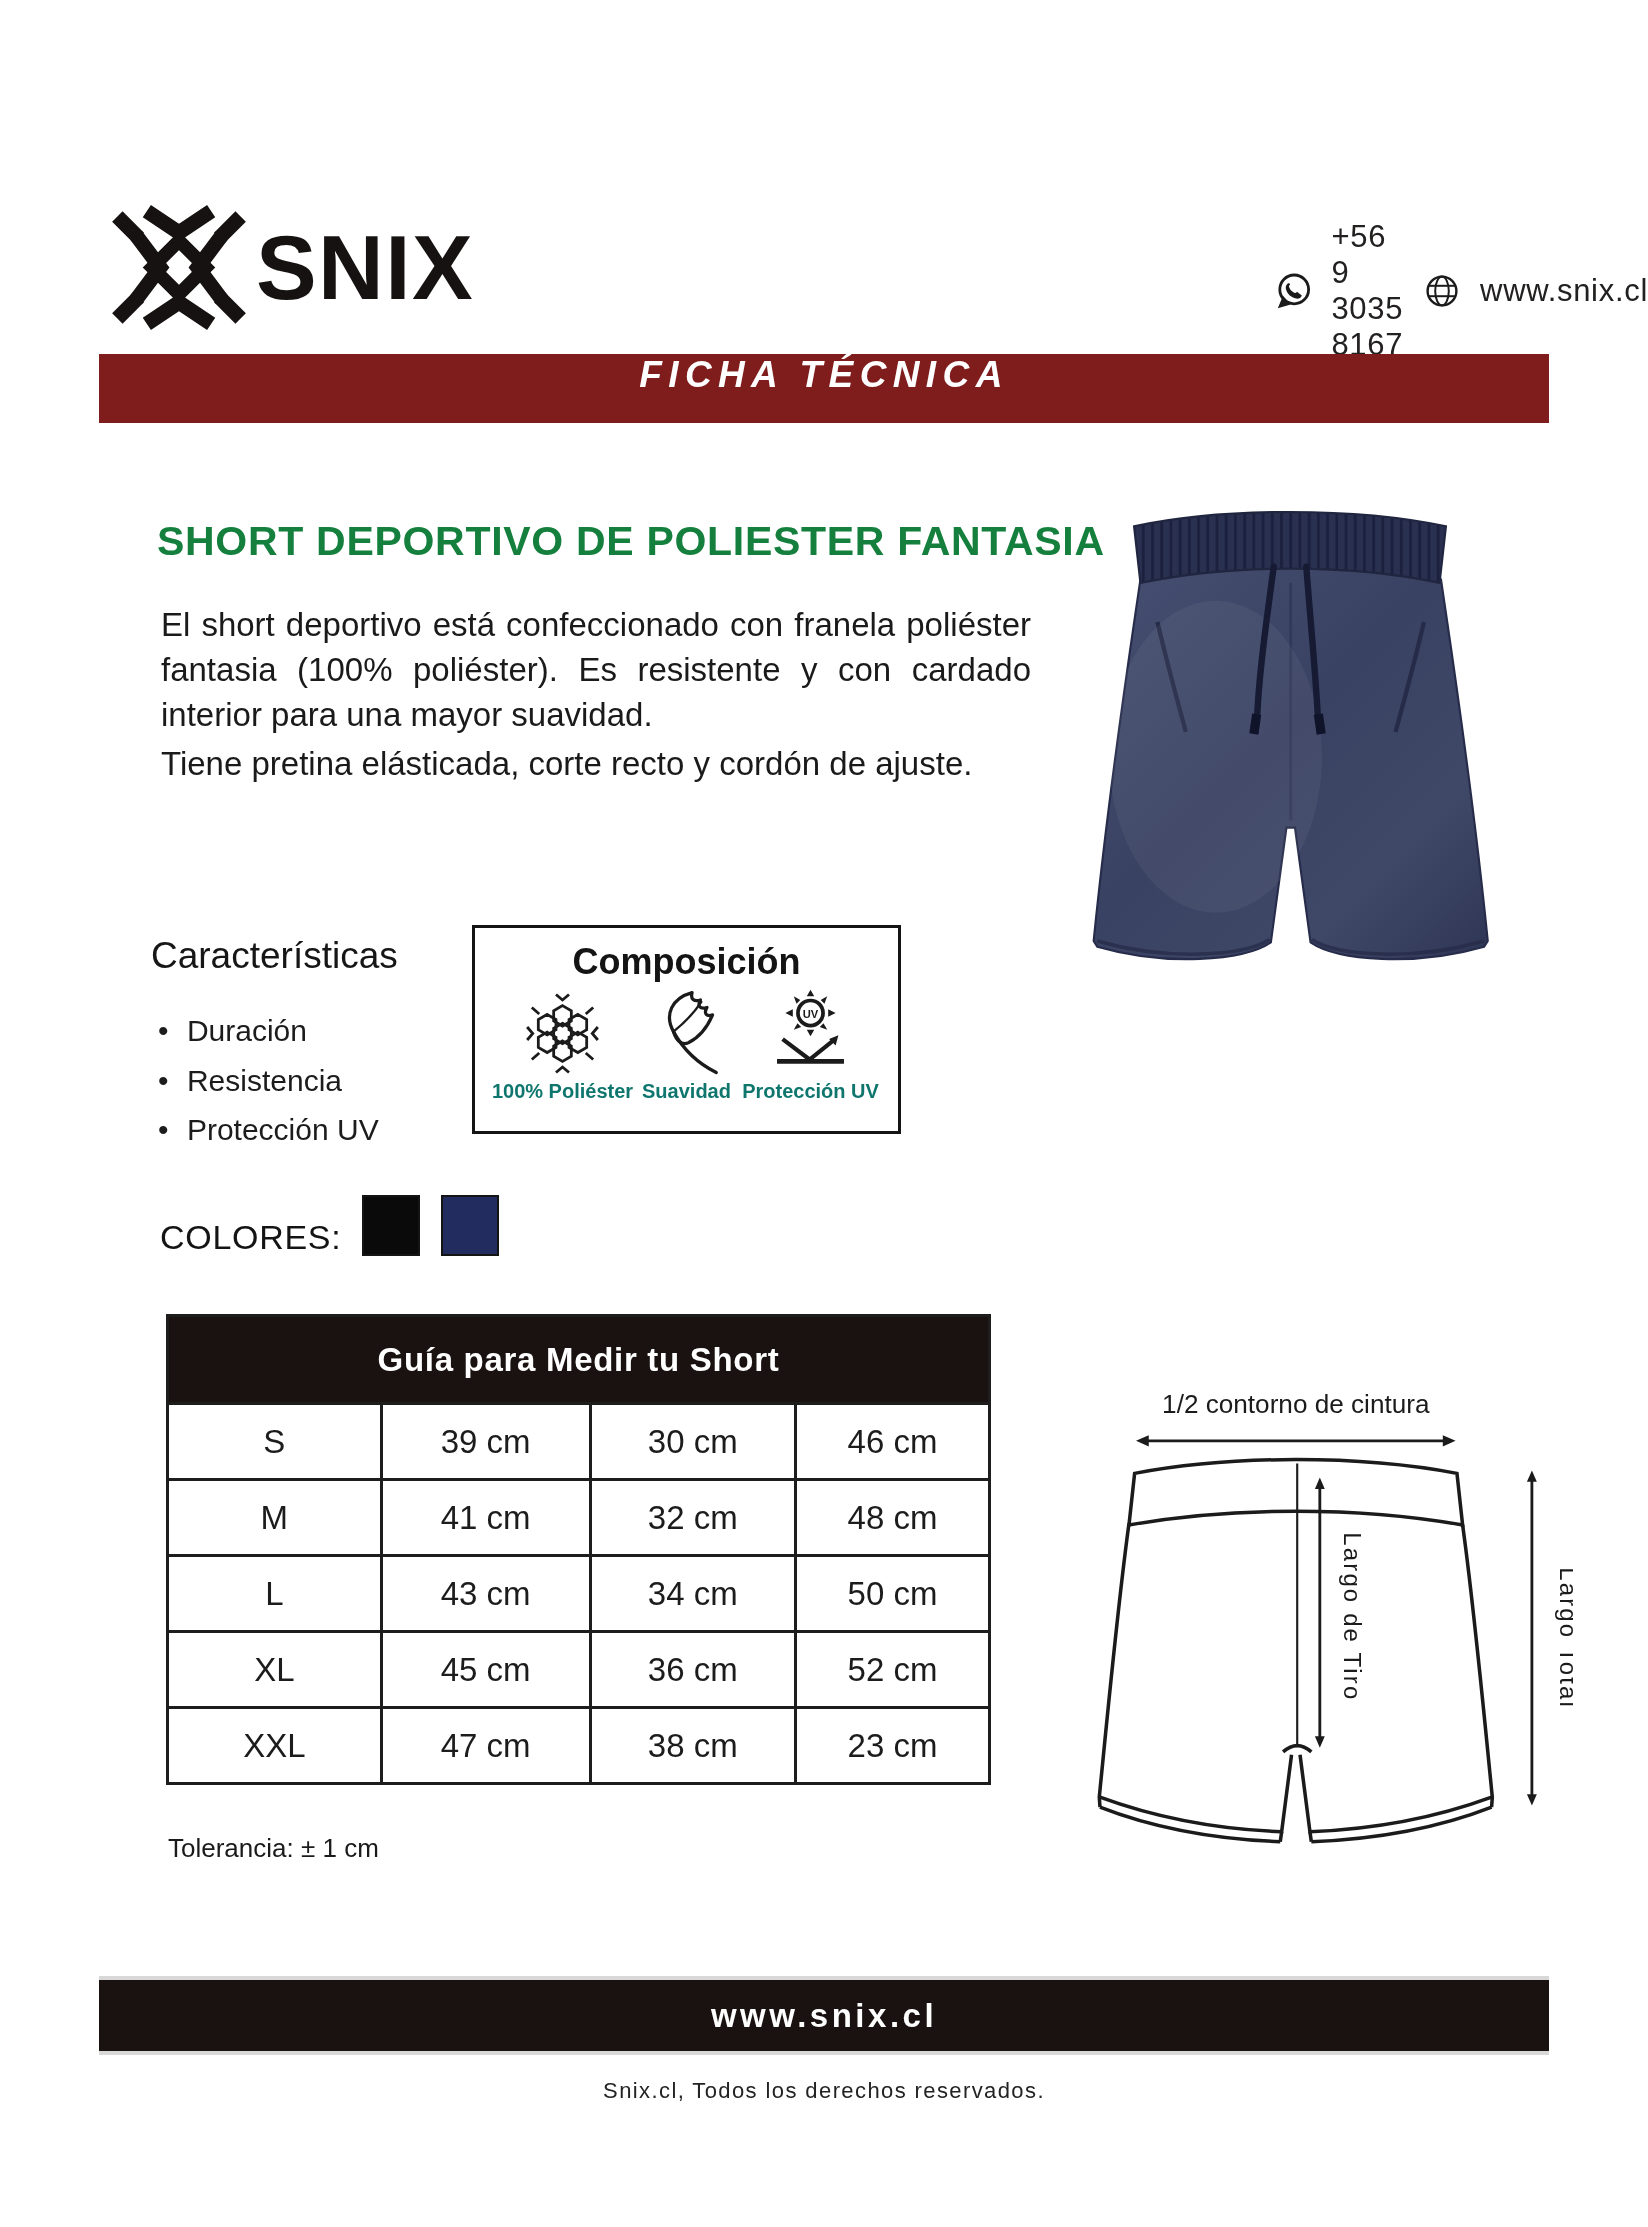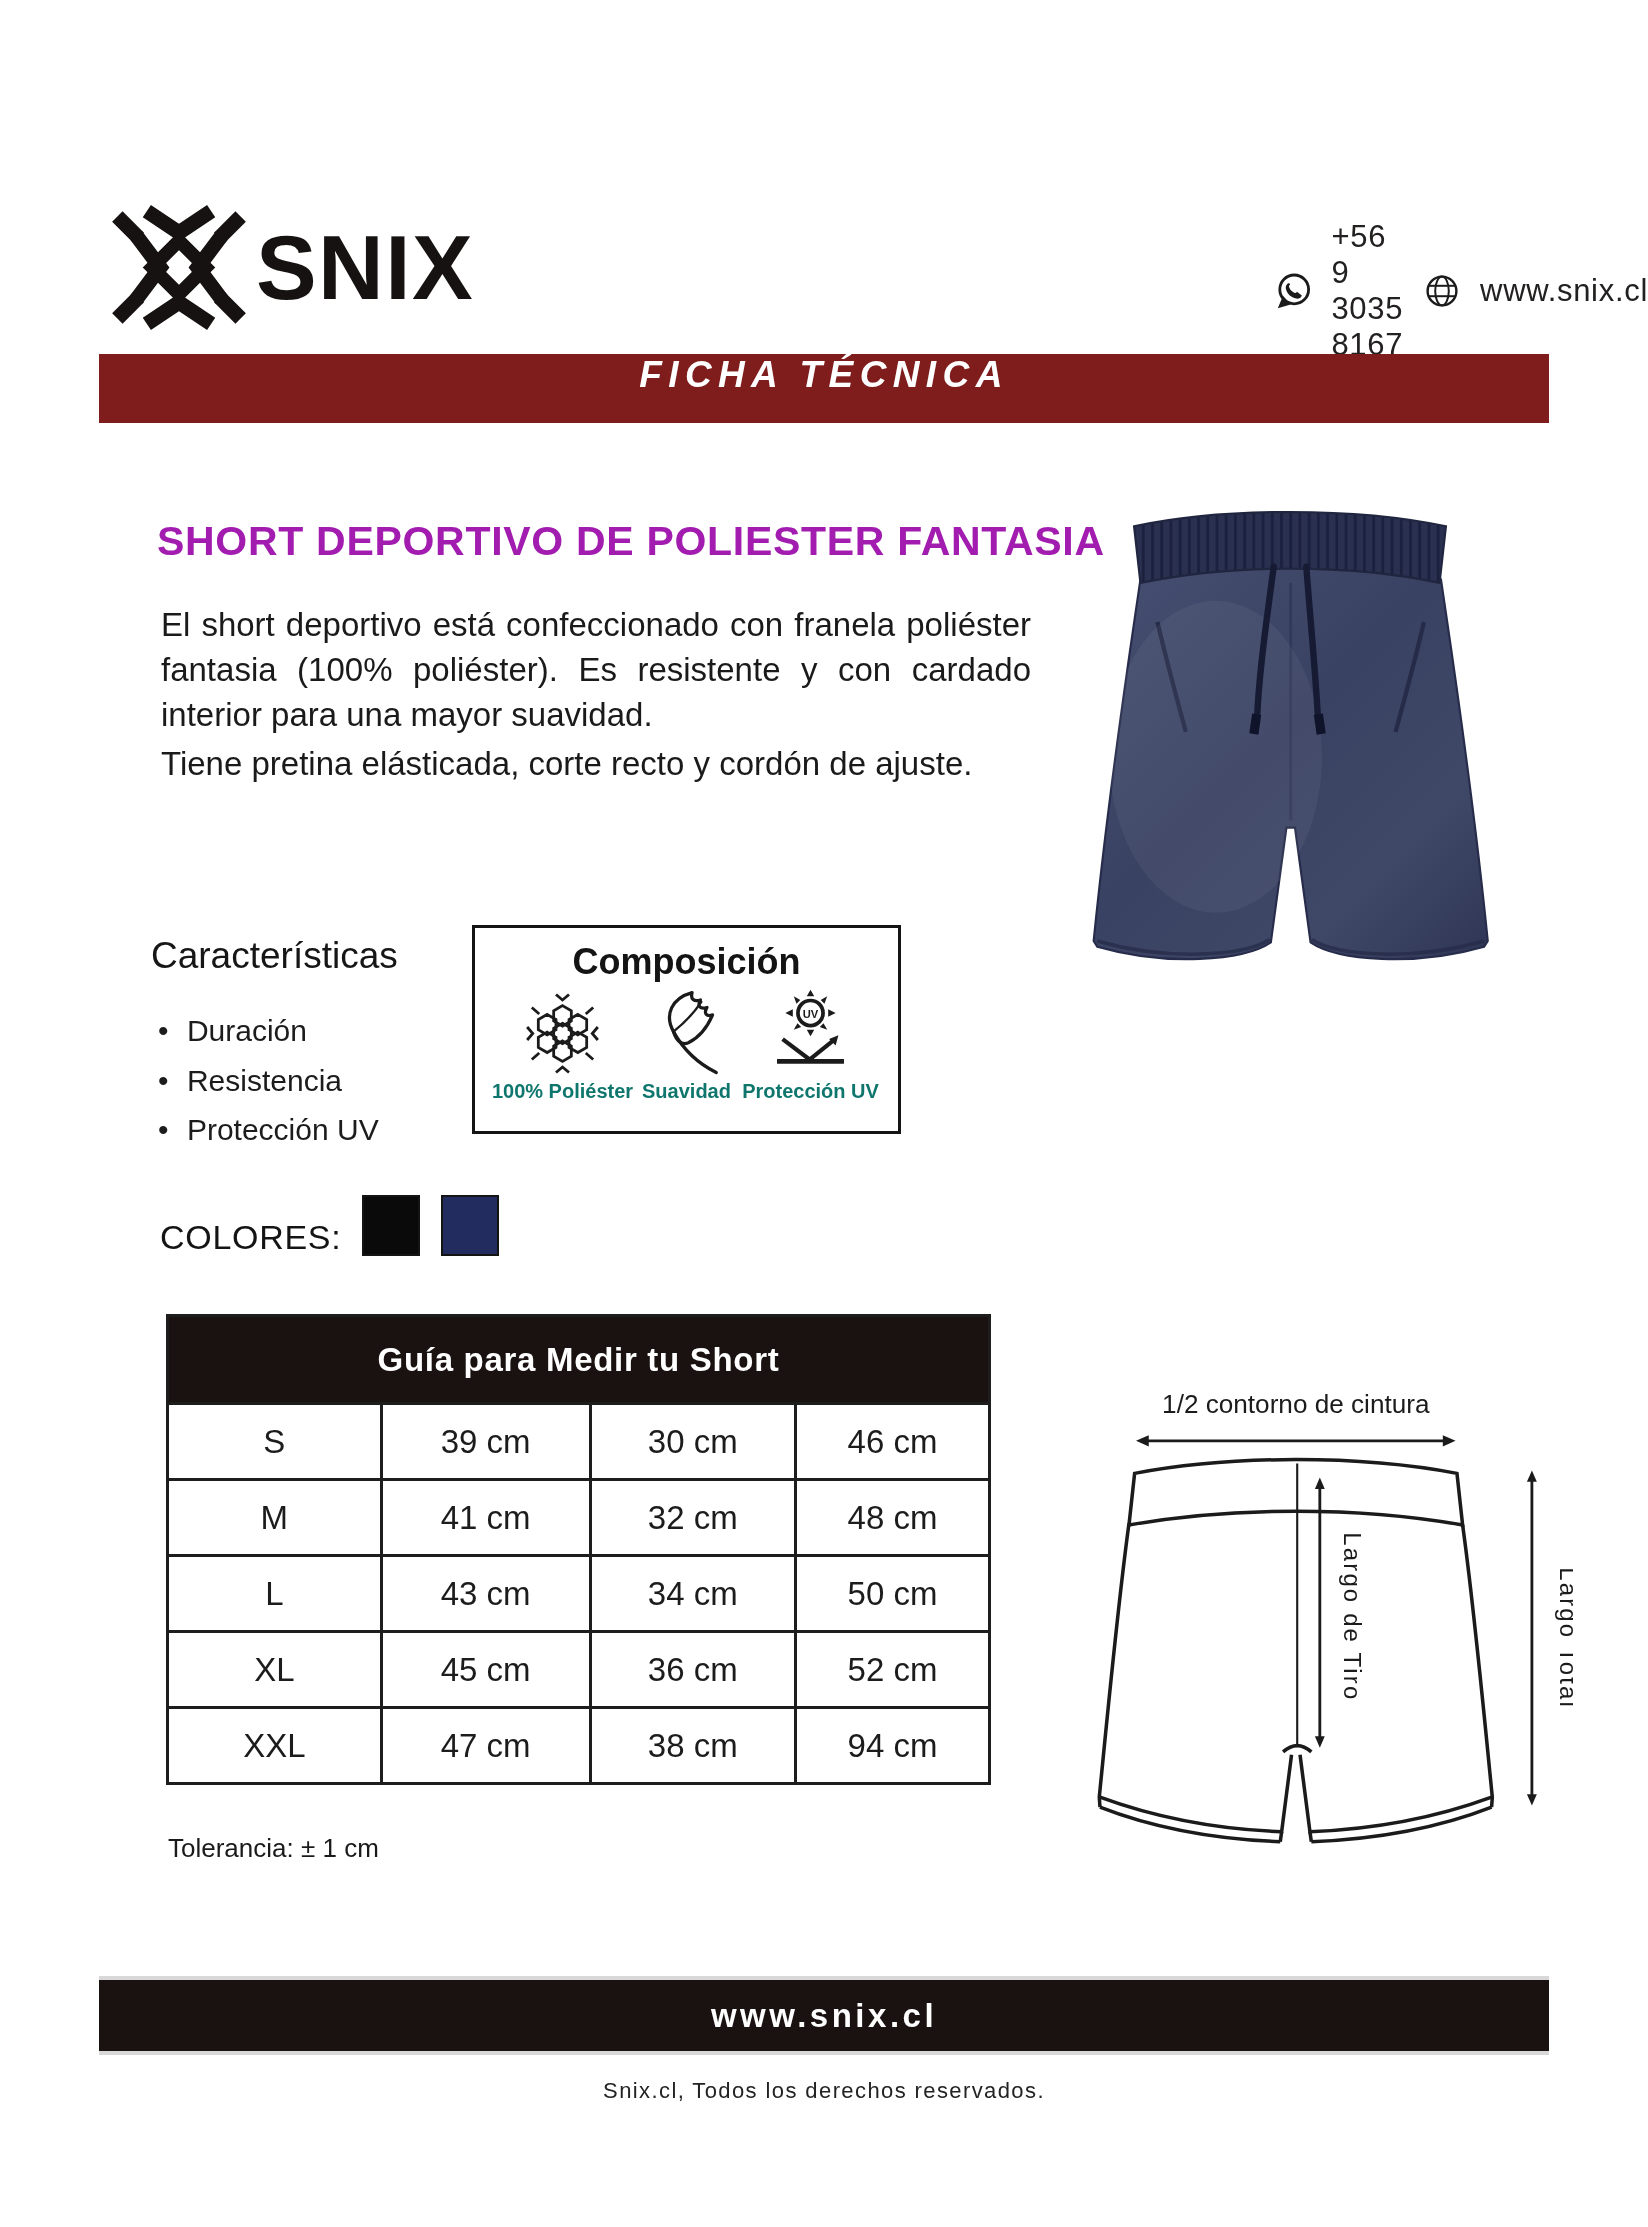--- a/index.html
+++ b/index.html
@@ -15,21 +15,21 @@
   .contact-row{display:flex;align-items:center;gap:18.4px;}
   .contact-row svg{width:40px;height:40px;flex:0 0 auto;}
   .contact-text{font-size:31px;color:#232020;letter-spacing:0.7px;}
 
   .banner-top{position:absolute;left:99px;top:354px;width:1450px;height:69px;background:#7f1d1d;
               display:flex;justify-content:center;font-style:italic;}
   .banner-top span{color:#ffffff;font-size:37px;font-weight:700;letter-spacing:6.4px;}
 
   
   .product-title{position:absolute;left:157px;top:518px;font-size:41px;font-weight:700;
-                 letter-spacing:0.7px;color:#a21caf;}
+                 letter-spacing:0.7px;color:#15803d;}
   .description{position:absolute;left:157px;top:598px;width:878px;font-size:33px;line-height:45px;
                text-align:justify;color:#1a1a1a;}
   .description p{margin:4px;}
 
   .product-photo{position:absolute;left:1010px;top:487px;width:560px;height:511px;}
   .product-photo svg{width:100%;height:100%;}
 
   
   .caracteristicas{position:absolute;left:151px;top:935px;width:304px;}
   .caracteristicas h2{margin:0;font-size:37px;font-weight:400;color:#161616;}
@@ -270,21 +270,21 @@
       <tr>
         <td>XL</td>
         <td>45 cm</td>
         <td>36 cm</td>
         <td>52 cm</td>
       </tr>
       <tr>
         <td>XXL</td>
         <td>47 cm</td>
         <td>38 cm</td>
-        <td>94 cm</td>
+        <td>23 cm</td>
       </tr>
     </tbody>
   </table>
   <div class="tolerance">Tolerancia: ± 1 cm</div>
 
   <div class="diagram">
     <svg viewBox="0 0 782 696" aria-hidden="true">
       <g stroke="#1b1b1b" fill="none">
 
         <line x1="172" y1="96" x2="608" y2="96" stroke-width="4"></line>

